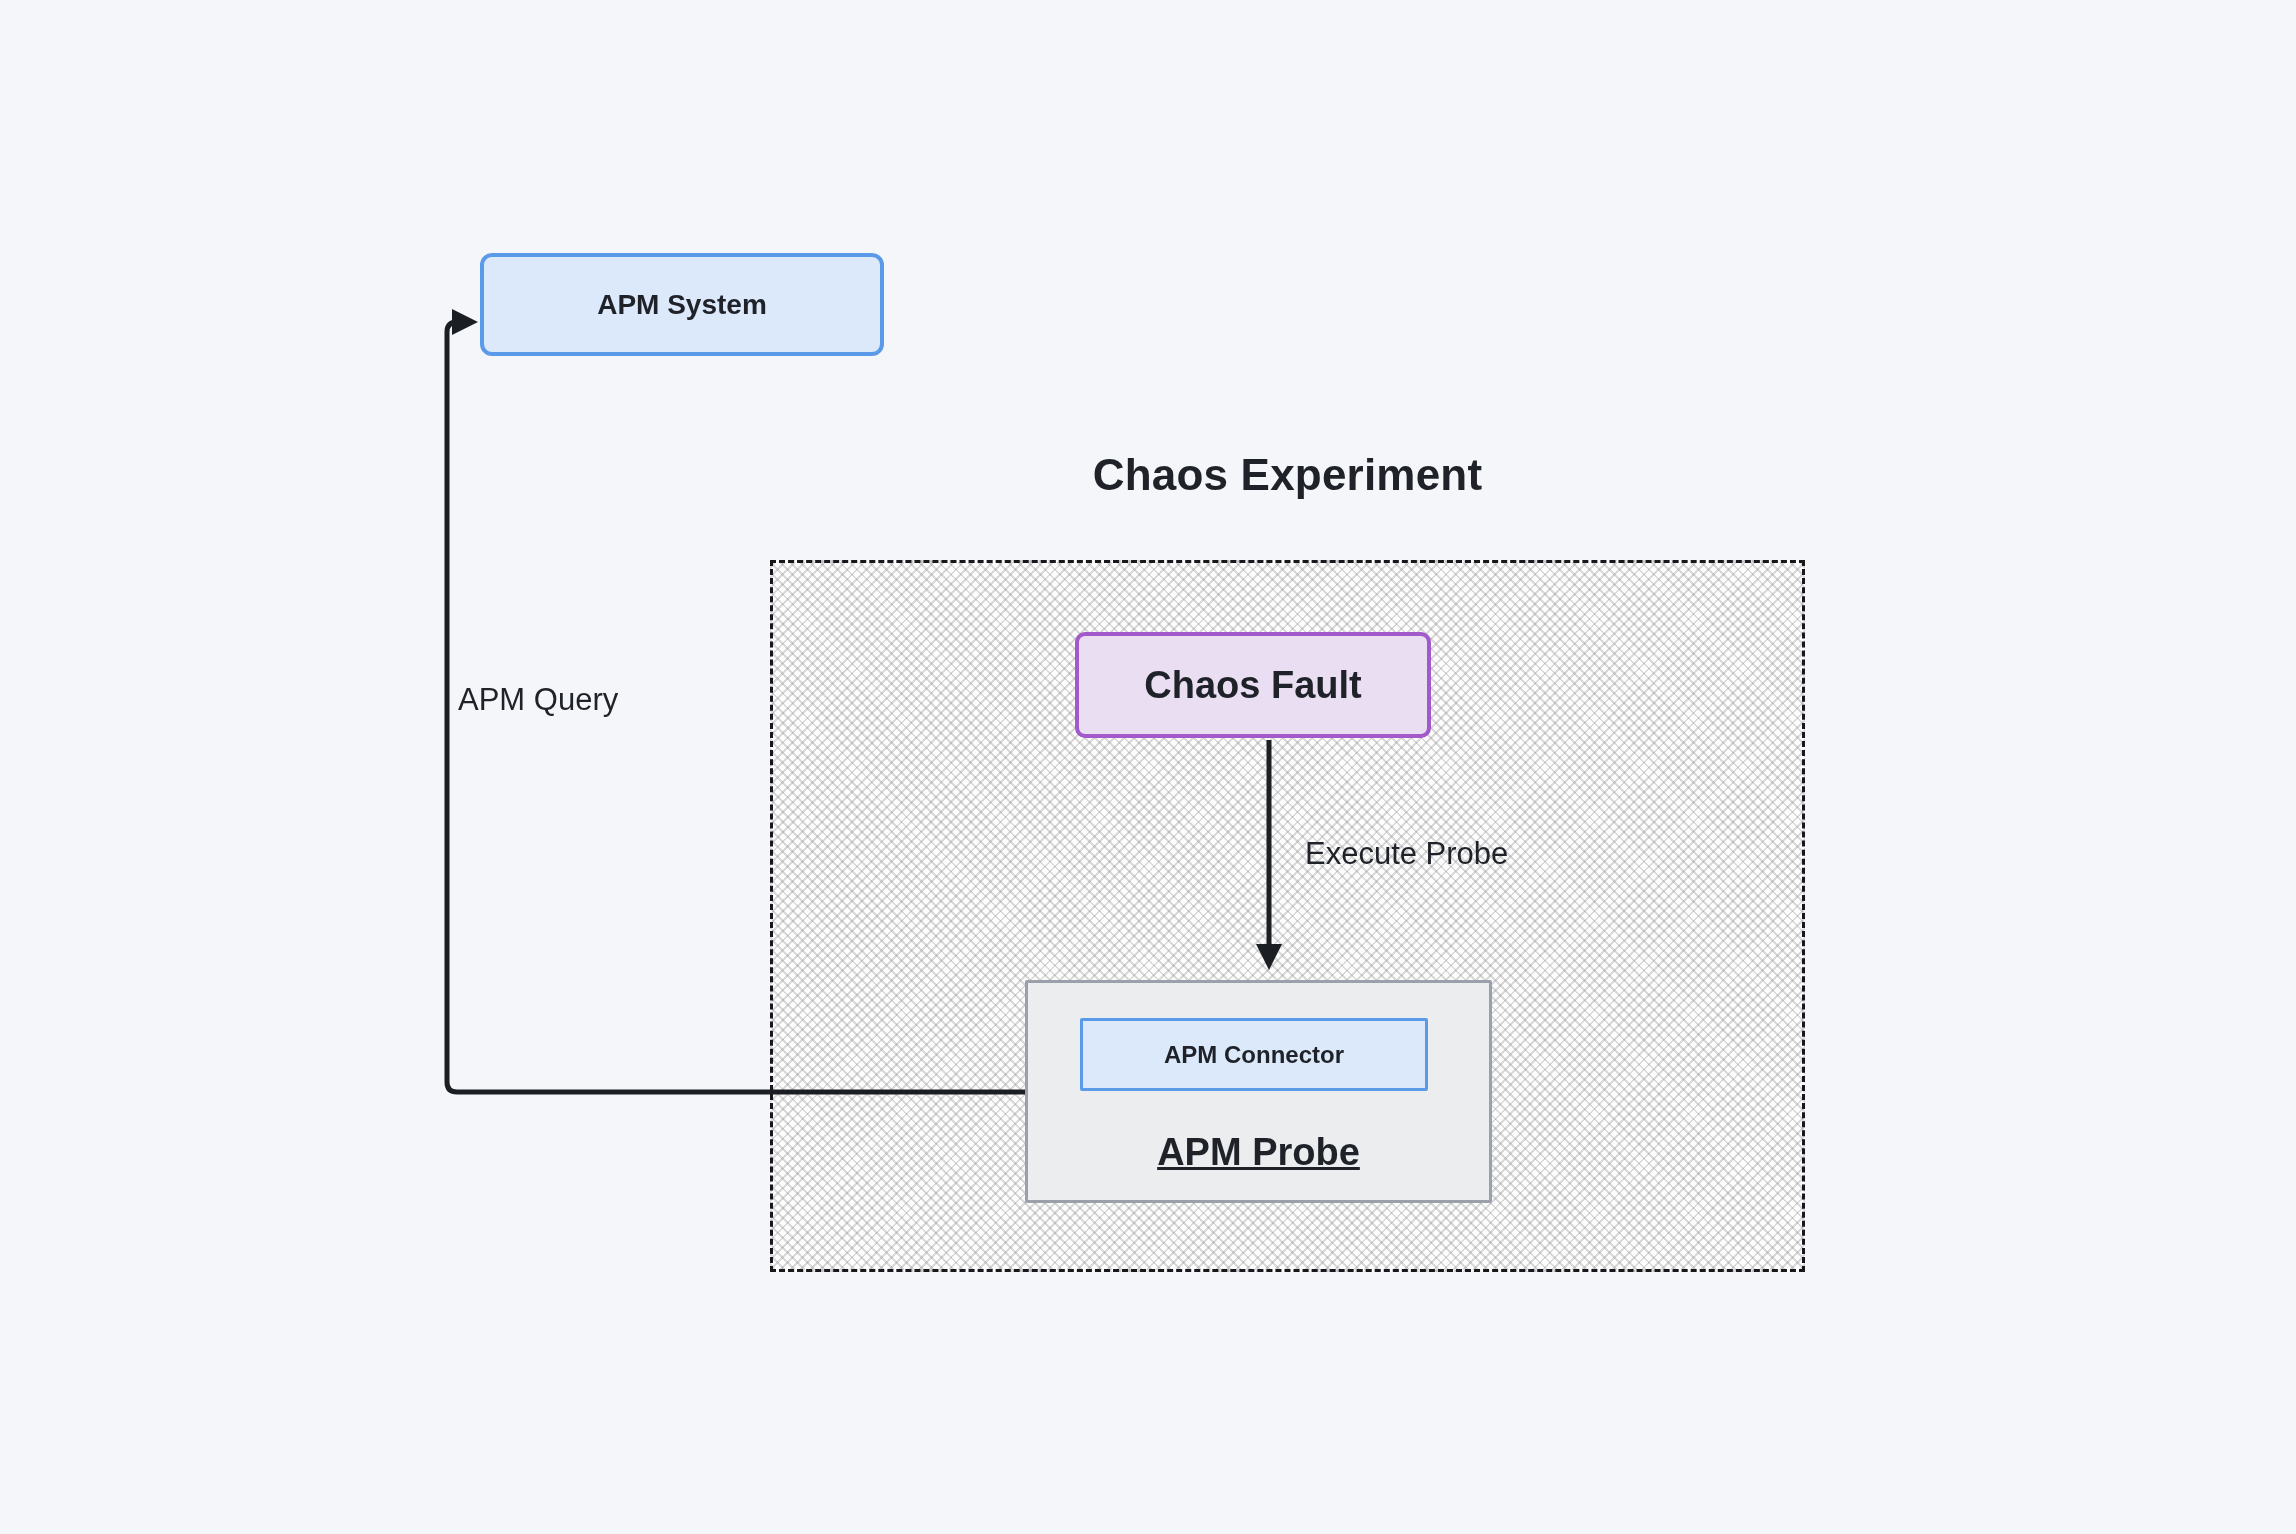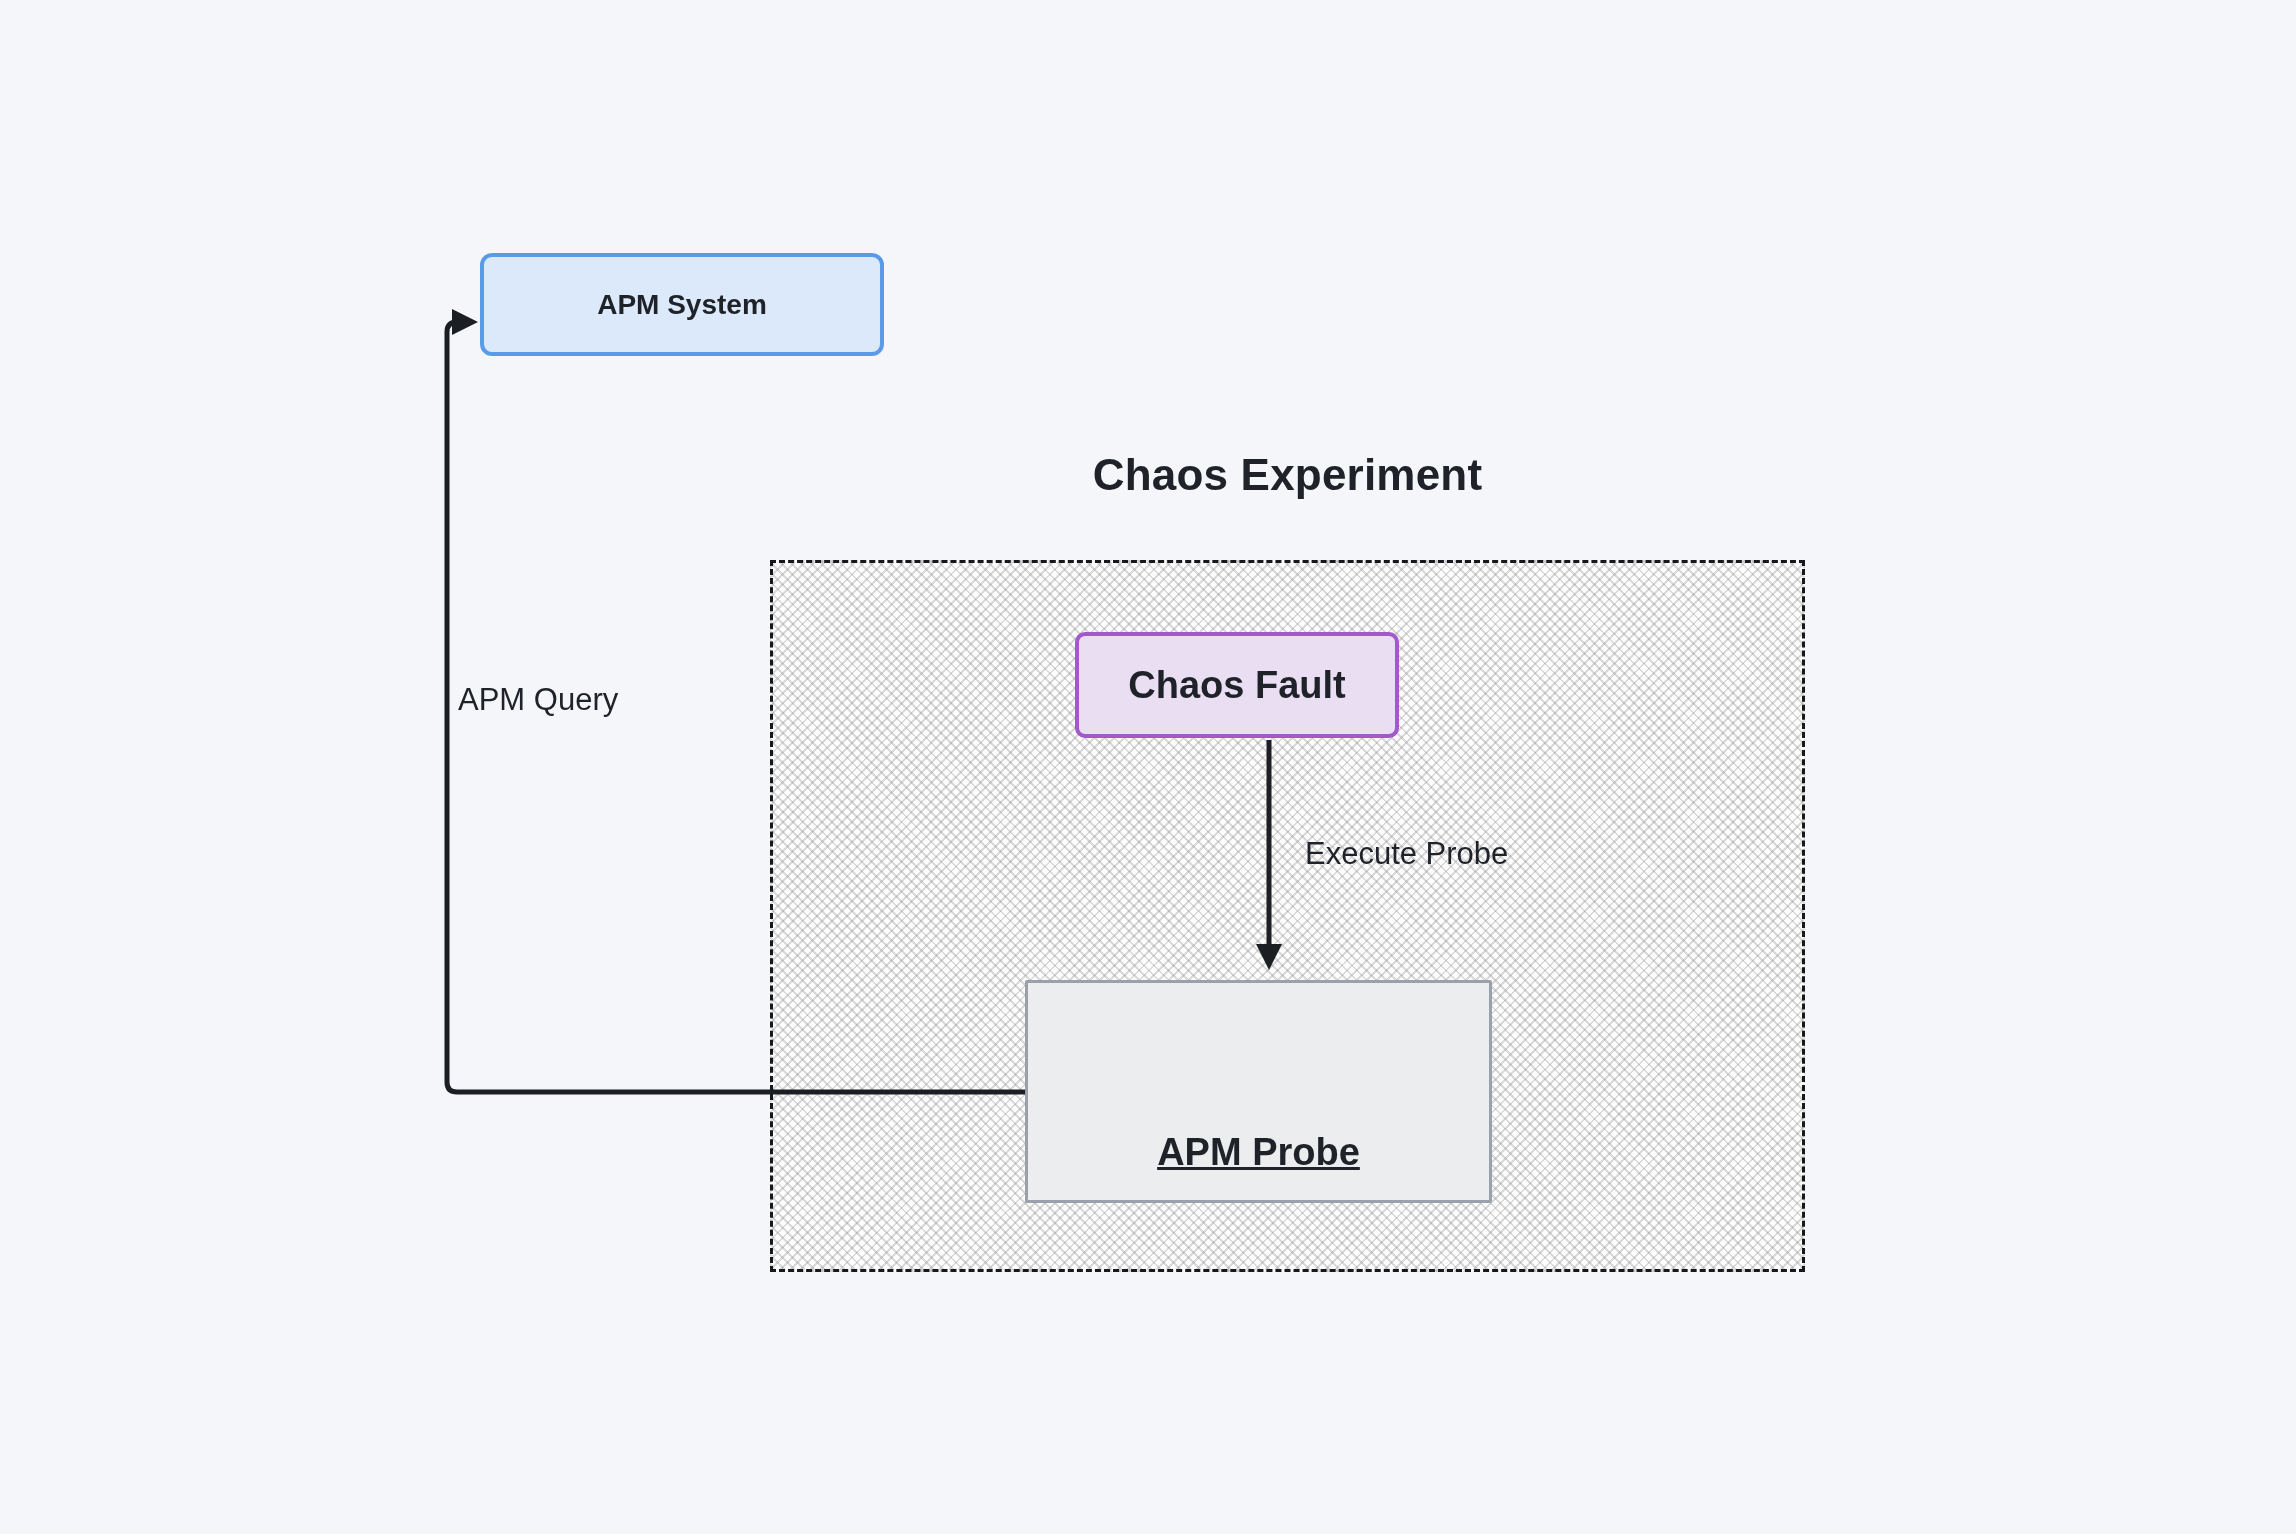--- a/index.html
+++ b/index.html
@@ -55,21 +55,21 @@
     font-weight:700;
   }
   .node-apm-system{
     left:480px; top:253px; width:404px; height:103px;
     background:var(--blue_fill);
     border:4px solid var(--blue_border);
     border-radius:12px;
     font-size:28px;
   }
   .node-chaos-fault{
-    left:1075px; top:632px; width:324px; height:106px;
+    left:1075px; top:632px; width:356px; height:106px;
     background:var(--purple_fill);
     border:4px solid var(--purple_border);
     border-radius:10px;
     font-size:38px;
   }
   .node-apm-probe{
     left:1025px; top:980px; width:467px; height:223px;
     background:var(--gray_fill);
     border:3px solid var(--gray_border);
     border-radius:2px;
@@ -126,20 +126,23 @@
 
   <div class="node node-apm-system">
     <span>APM System</span>
   </div>
 
   <div class="node node-chaos-fault">
     <span>Chaos Fault</span>
   </div>
 
   <div class="node node-apm-probe">
+    <div class="node-apm-connector">
+      <span>APM Connector</span>
+    </div>
     <div class="probe-label">APM Probe</div>
   </div>
 
   <div class="edge-label label-apm-query">APM Query</div>
 
   <div class="edge-label label-execute-probe">Execute Probe</div>
 
 </div>
 
 </body></html>

